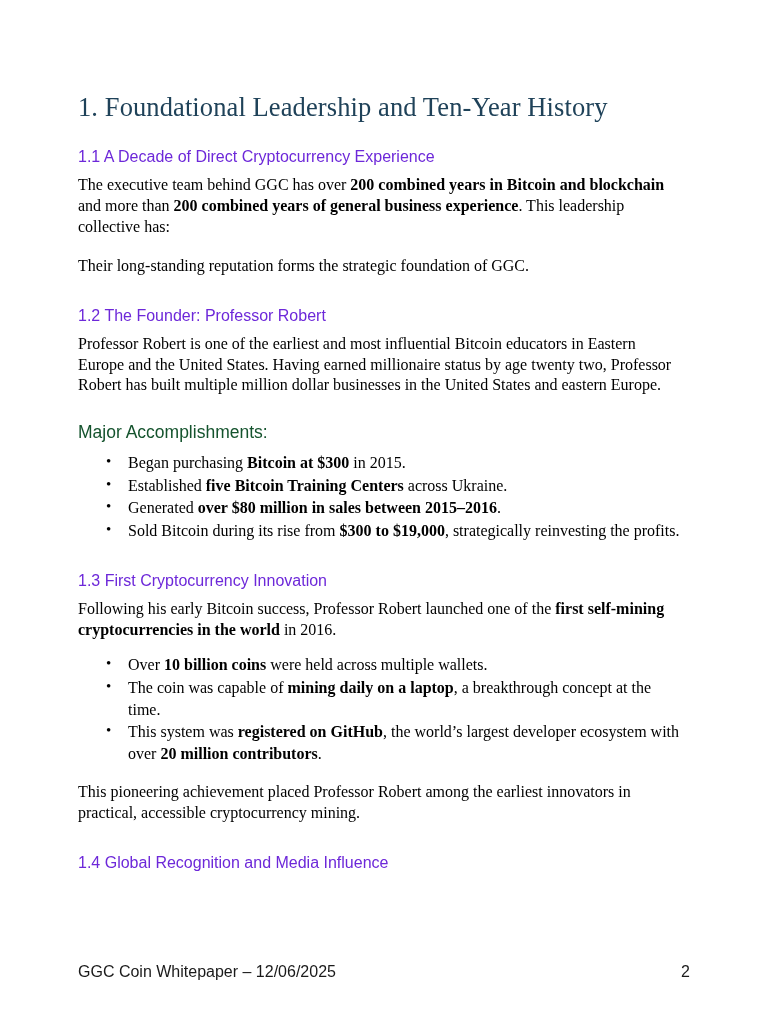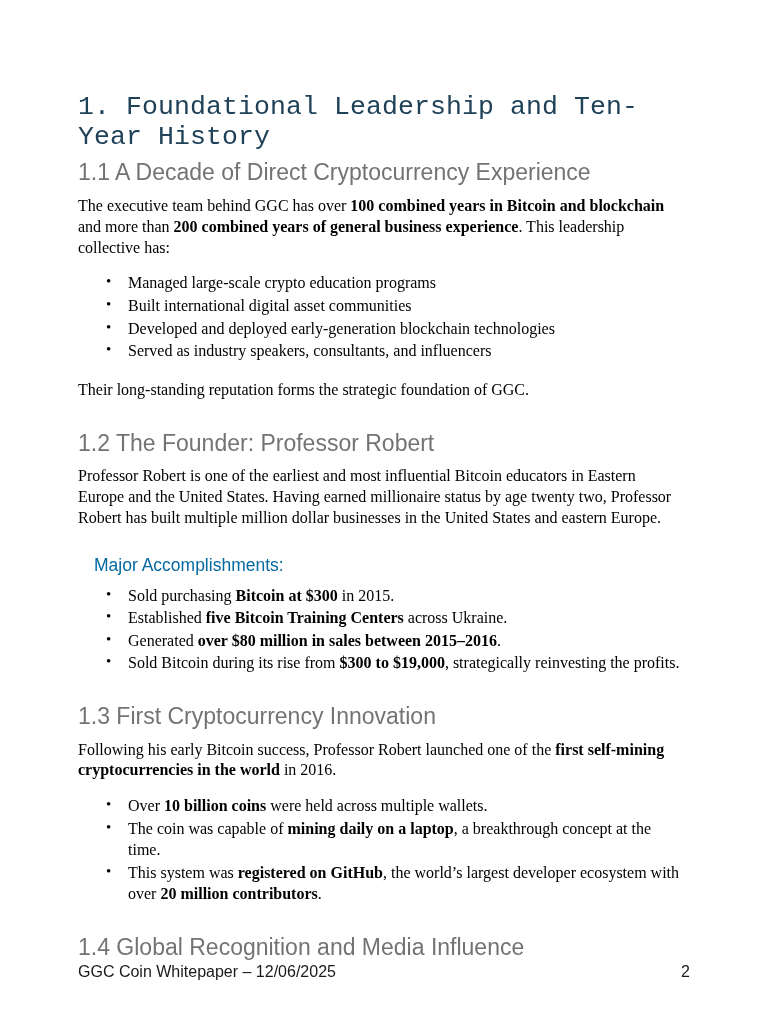--- a/index.html
+++ b/index.html
@@ -18,45 +18,45 @@
   }
   .page {
     position: absolute;
     left: 0; top: 0;
     width: 768px;
     height: 1025px;
     box-sizing: border-box;
     padding: 92px 88px 0 78px;
   }
   h1.doc-title {
-    font-family: Liberation Mono, monospace;
+    font-family: Liberation Serif, serif;
     font-size: 26.5px;
     font-weight: 400;
     color: #1F4259;
-    margin: 0 0 7px 0;
+    margin: 0 0 25px 0;
     letter-spacing: 0.1px;
     line-height: 1.14;
   }
   h2.section-title {
     font-family: "Liberation Sans", "DejaVu Sans", sans-serif;
-    font-size: 23px;
+    font-size: 16px;
     font-weight: 400;
-    color: #737373;
+    color: #6d28d9;
     margin: 0 0 9px 0;
     line-height: 1.2;
   }
   h2.section-title.spaced {
     margin-top: 29px;
   }
   h3.minor-title {
     font-family: "Liberation Sans", "DejaVu Sans", sans-serif;
     font-size: 17.5px;
     font-weight: 400;
-    color: #0369a1;
-    margin: 26px 0 9px 16px;
+    color: #14532d;
+    margin: 26px 0 9px 0;
     line-height: 1.2;
   }
   p.body-text {
     font-size: 16px;
     line-height: 1.30;
     margin: 0 0 14px 0;
     text-align: left;
   }
   p.body-text.after-list {
     margin-top: 18px;
@@ -103,54 +103,49 @@
 </style>
 </head>
 <body>
 
 <div class="page">
 
   <h1 class="doc-title">1. Foundational Leadership and Ten-Year History</h1>
 
   <h2 class="section-title">1.1 A Decade of Direct Cryptocurrency Experience</h2>
 
-  <p class="body-text"><span>The executive team behind GGC has over </span><b>100 combined years in Bitcoin and blockchain</b><span> and more than </span><b>200 combined years of general business experience</b><span>. This leadership collective has:</span></p>
+  <p class="body-text"><span>The executive team behind GGC has over </span><b>200 combined years in Bitcoin and blockchain</b><span> and more than </span><b>200 combined years of general business experience</b><span>. This leadership collective has:</span></p>
 
-  <ul class="bullets">
-    <li>Managed large-scale crypto education programs</li>
-    <li>Built international digital asset communities</li>
-    <li>Developed and deployed early-generation blockchain technologies</li>
-    <li>Served as industry speakers, consultants, and influencers</li>
-  </ul>
 
   <p class="body-text after-list">Their long-standing reputation forms the strategic foundation of GGC.</p>
 
   <h2 class="section-title spaced">1.2 The Founder: Professor Robert</h2>
 
   <p class="body-text">Professor Robert is one of the earliest and most influential Bitcoin educators in Eastern Europe and the United States.  Having earned millionaire status by age twenty two, Professor Robert has built multiple million dollar businesses in the United States and eastern Europe.</p>
 
   <h3 class="minor-title">Major Accomplishments:</h3>
 
   <ul class="bullets">
-    <li><span>Sold purchasing </span><b>Bitcoin at $300</b><span> in 2015.</span></li>
+    <li><span>Began purchasing </span><b>Bitcoin at $300</b><span> in 2015.</span></li>
     <li><span>Established </span><b>five Bitcoin Training Centers</b><span> across Ukraine.</span></li>
     <li><span>Generated </span><b>over $80 million in sales between 2015–2016</b><span>.</span></li>
     <li><span>Sold Bitcoin during its rise from </span><b>$300 to $19,000</b><span>, strategically reinvesting the profits.</span></li>
   </ul>
 
   <h2 class="section-title spaced">1.3 First Cryptocurrency Innovation</h2>
 
   <p class="body-text"><span>Following his early Bitcoin success, Professor Robert launched one of the </span><b>first self-mining cryptocurrencies in the world</b><span> in 2016.</span></p>
 
   <ul class="bullets">
     <li><span>Over </span><b>10 billion coins</b><span> were held across multiple wallets.</span></li>
     <li><span>The coin was capable of </span><b>mining daily on a laptop</b><span>, a breakthrough concept at the time.</span></li>
     <li><span>This system was </span><b>registered on GitHub</b><span>, the world’s largest developer ecosystem with over </span><b>20 million contributors</b><span>.</span></li>
   </ul>
 
+  <p class="body-text after-list">This pioneering achievement placed Professor Robert among the earliest innovators in practical, accessible cryptocurrency mining.</p>
 
   <h2 class="section-title spaced">1.4 Global Recognition and Media Influence</h2>
 
 </div>
 
 <div class="footer">
   <span>GGC Coin Whitepaper – 12/06/2025</span>
   <span class="footer-page-number">2</span>
 </div>
 

